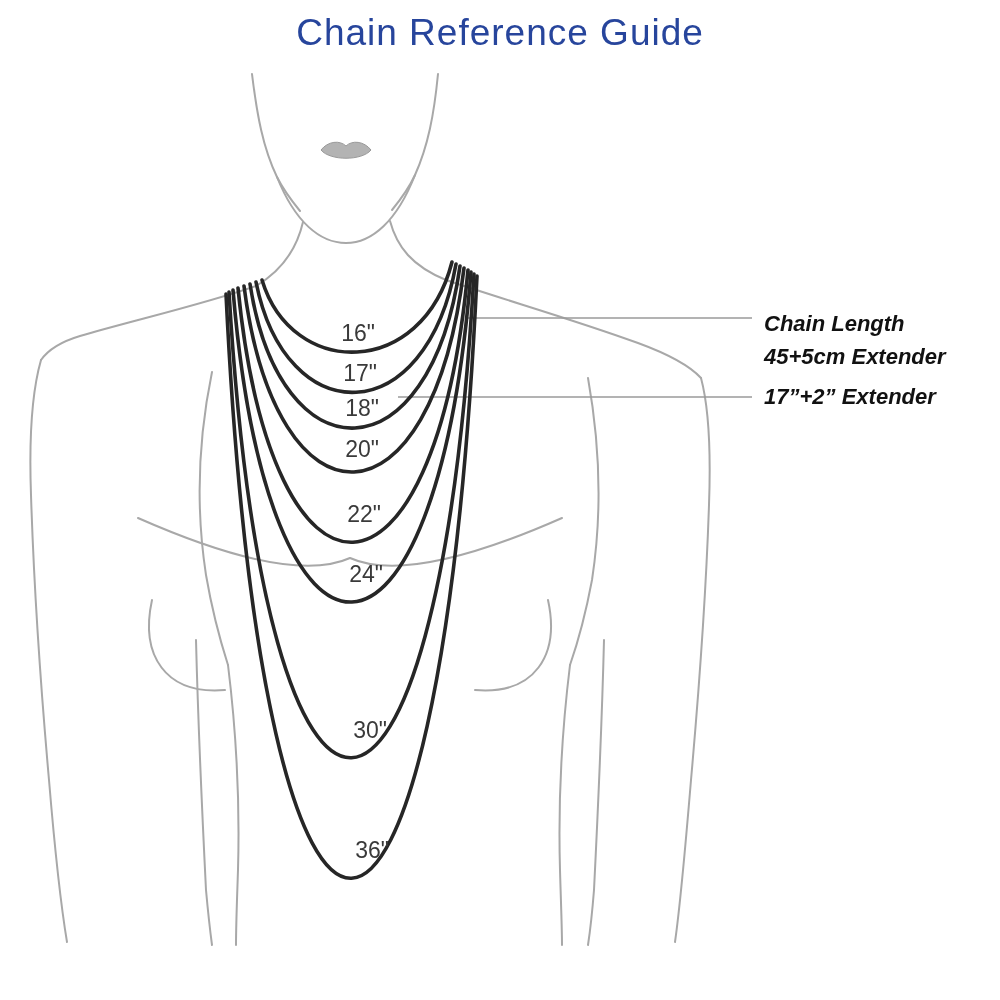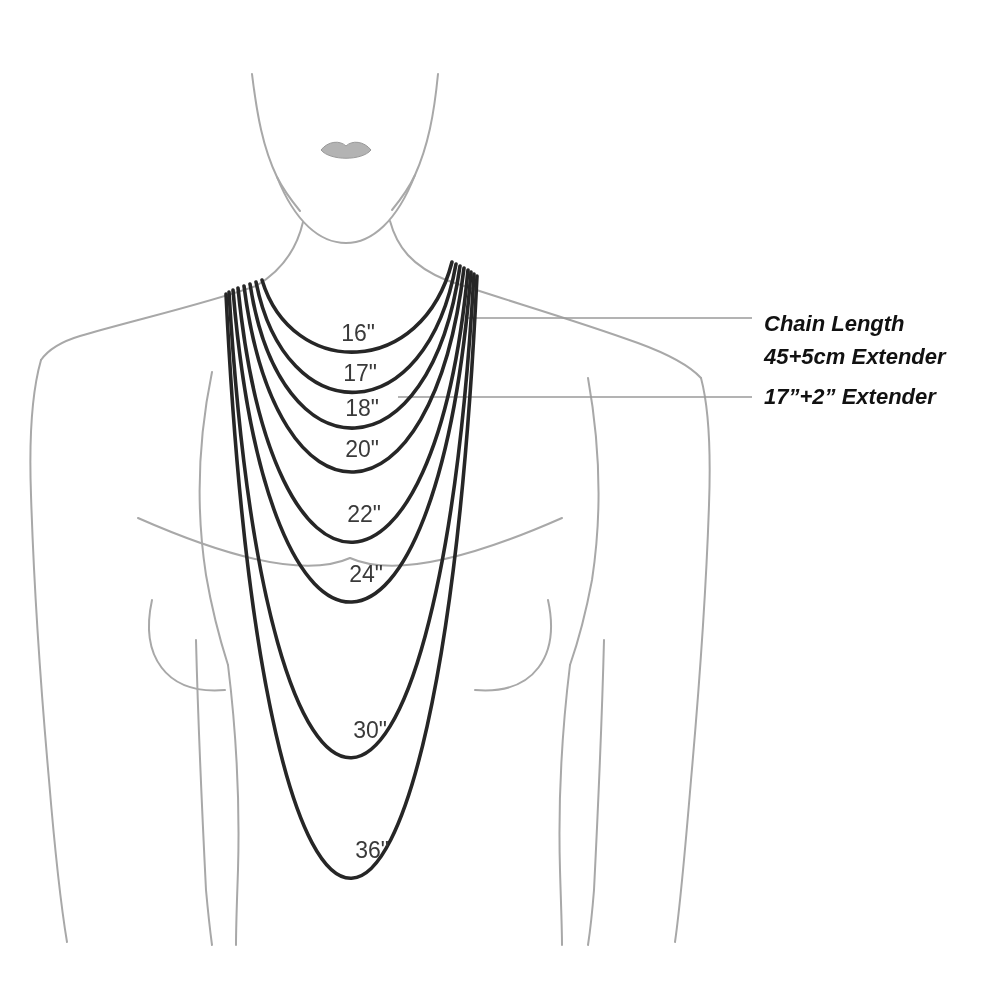--- a/index.html
+++ b/index.html
@@ -67,20 +67,21 @@
     font-weight: bold;
     font-style: italic;
     font-family: "Liberation Sans", sans-serif;
   }
 </style>
 </head>
 <body>
 
 <div class="canvas">
 
+  <h1 class="page-title">Chain Reference Guide</h1>
 
   <svg class="diagram" width="1000" height="1000" viewBox="0 0 1000 1000">
 
     <g>
 
       <path class="figure-line" d="M 252 74 C 257 115, 263 148, 277 177 C 283 189, 291 200, 300 211"></path>
       <path class="figure-line" d="M 438 74 C 434 115, 428 146, 415 175 C 409 188, 401 199, 392 210"></path>
 
       <path class="figure-line" d="M 277 177 C 295 222, 320 243, 346 243 C 372 243, 397 221, 415 175"></path>
 

